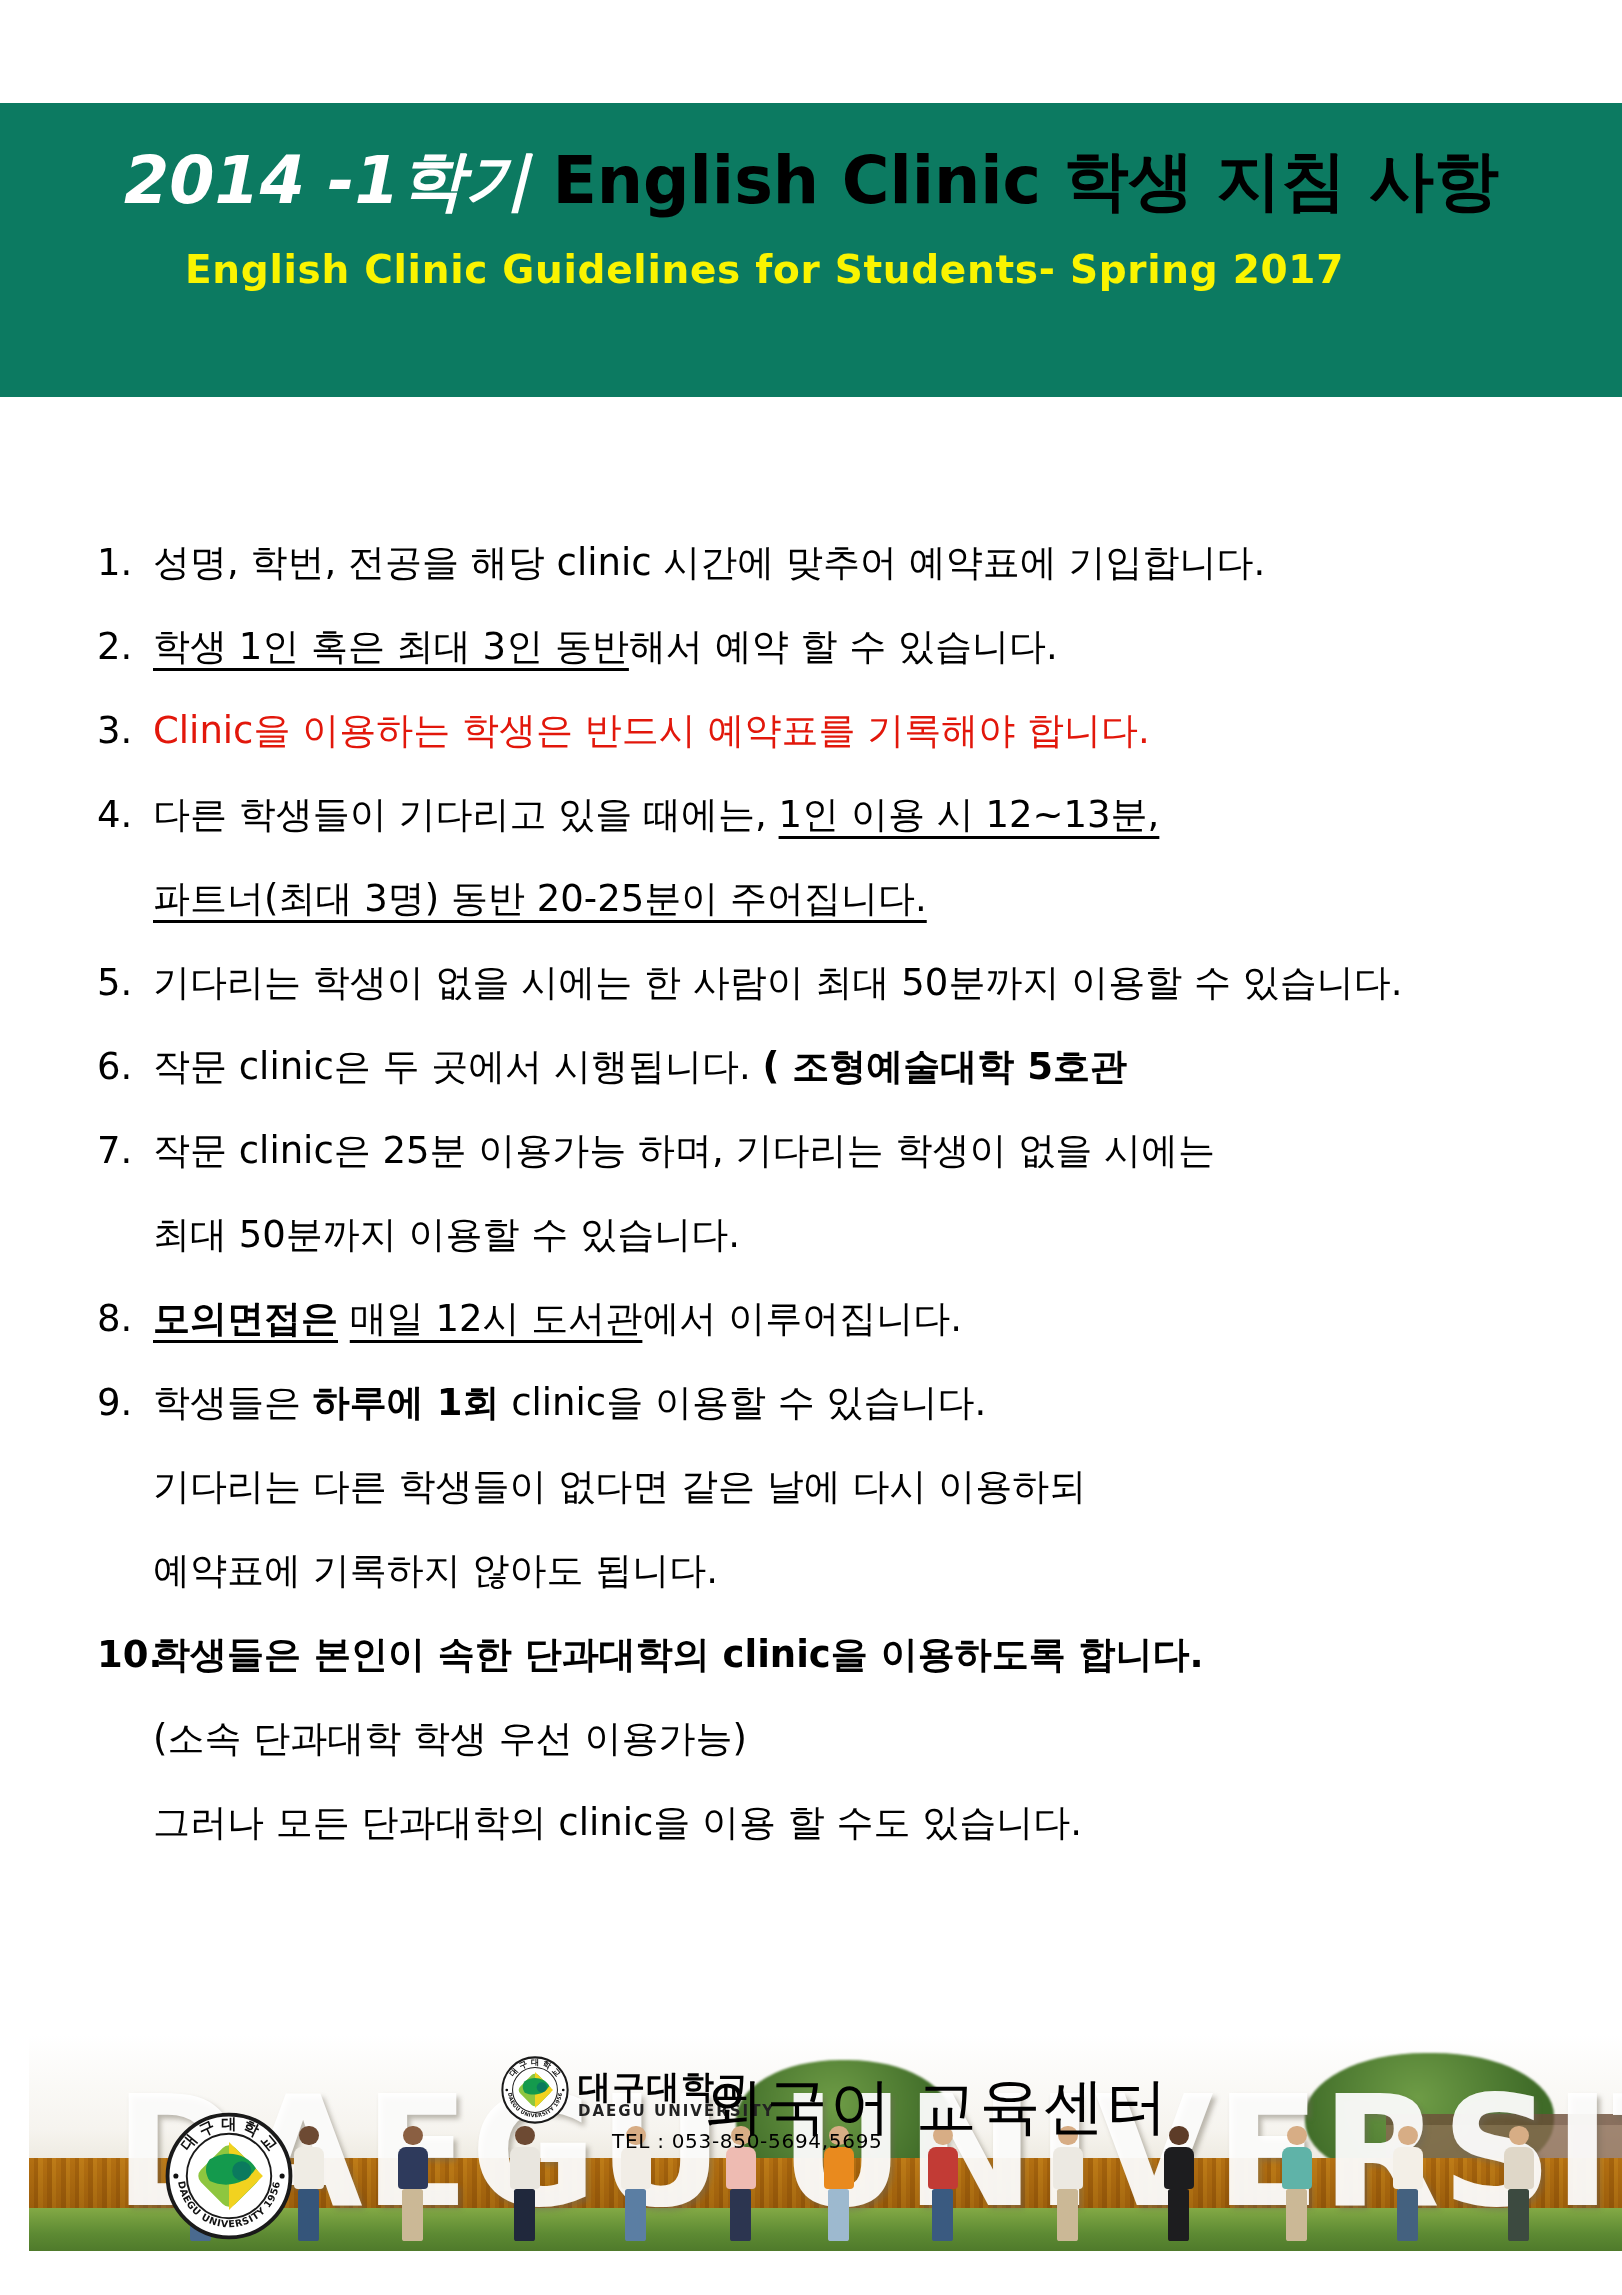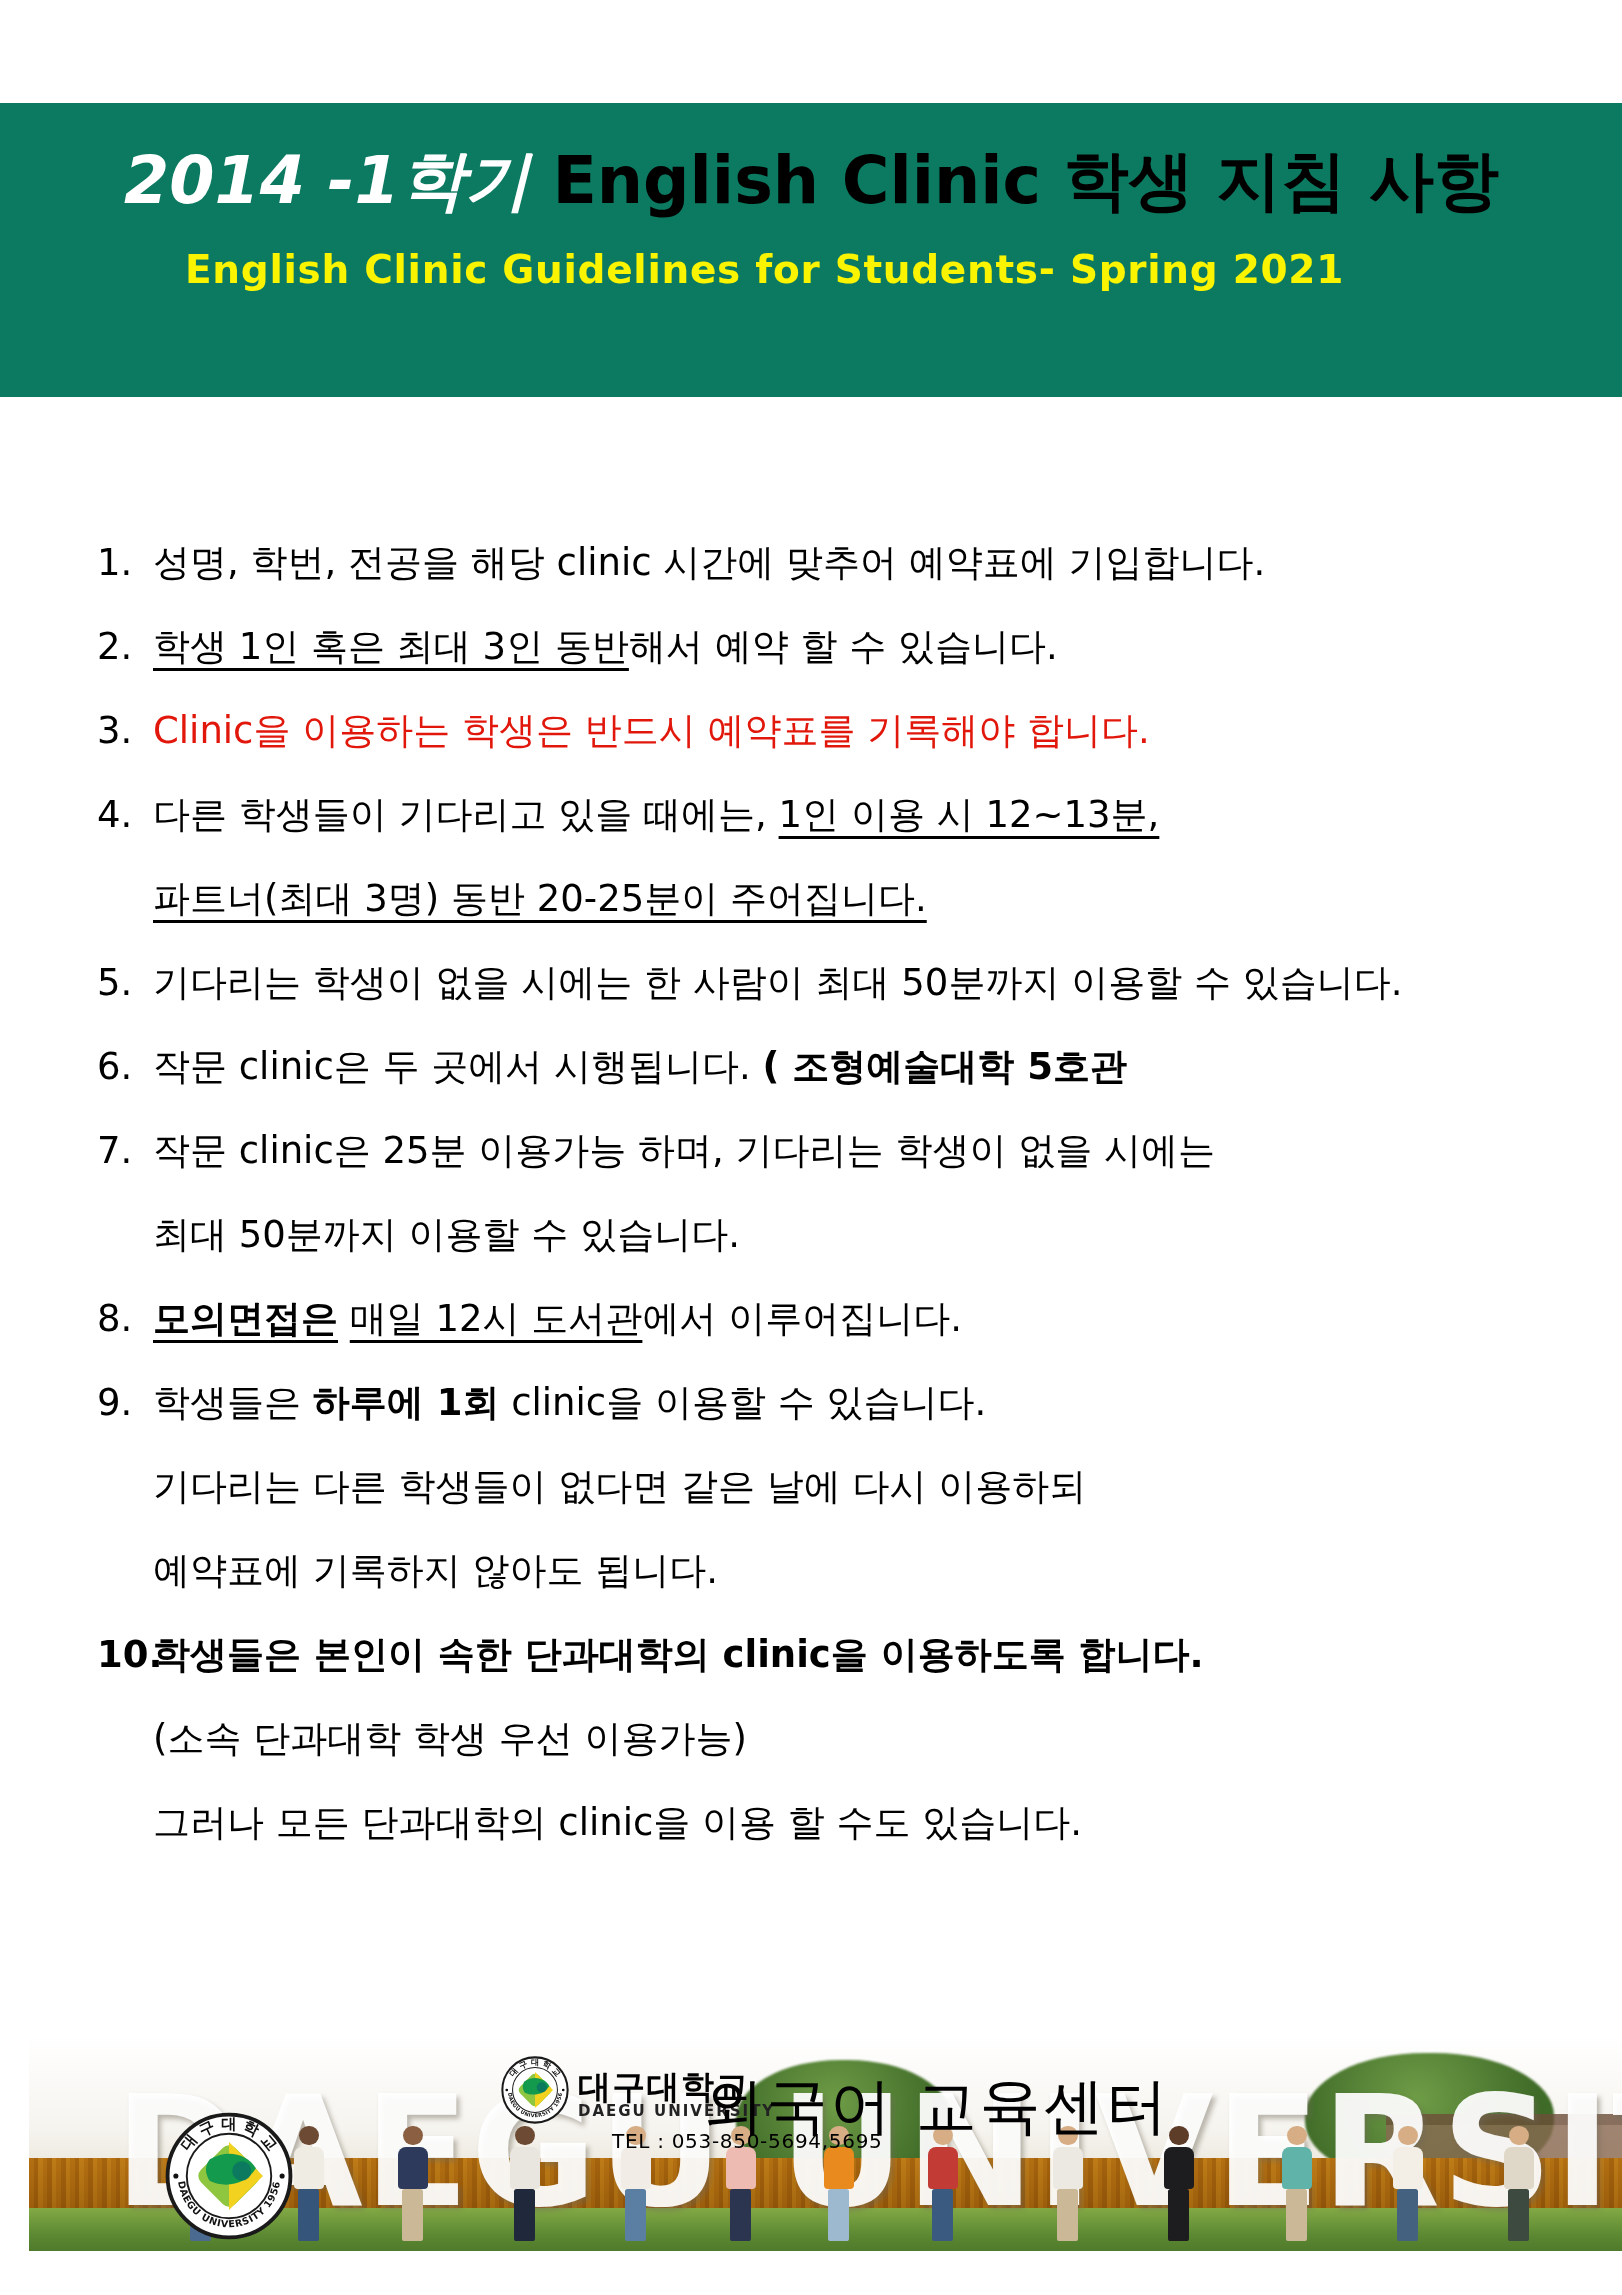--- a/index.html
+++ b/index.html
@@ -82,21 +82,21 @@
         <path d="M70,74 C95,58 128,64 142,88 C128,112 96,120 70,108 C62,96 62,84 70,74 Z" fill="#149a4d"></path>
         <circle cx="120" cy="92" r="15" fill="#0b7a5e"></circle>
       </g>
     </defs>
   </svg>
 
   <header class="banner">
     <div class="title">
       <span class="t-white">2014 -1학기 </span><span class="t-yellow">English Clinic 학생 지침 사항</span>
     </div>
-    <div class="subtitle">English Clinic Guidelines for Students- Spring 2021</div>
+    <div class="subtitle">English Clinic Guidelines for Students- Spring 2017</div>
   </header>
 
   <main class="guidelines">
       <div class="gl-line"><span class="num">1.</span><span>성명, 학번, 전공을 해당 clinic 시간에 맞추어 예약표에 기입합니다.</span></div>
       <div class="gl-line"><span class="num">2.</span><span class="u">학생 1인 혹은 최대 3인 동반</span><span>해서 예약 할 수 있습니다.</span></div>
       <div class="gl-line"><span class="num">3.</span><span class="r">Clinic을 이용하는 학생은 반드시 예약표를 기록해야 합니다.</span></div>
       <div class="gl-line"><span class="num">4.</span><span>다른 학생들이 기다리고 있을 때에는, </span><span class="u">1인 이용 시 12~13분,</span></div>
       <div class="gl-line indent"><span class="u">파트너(최대 3명) 동반 20-25분이 주어집니다.</span></div>
       <div class="gl-line"><span class="num">5.</span><span>기다리는 학생이 없을 시에는 한 사람이 최대 50분까지 이용할 수 있습니다.</span></div>
       <div class="gl-line"><span class="num">6.</span><span>작문 clinic은 두 곳에서 시행됩니다.  </span><span class="b">( 조형예술대학 5호관</span></div>

